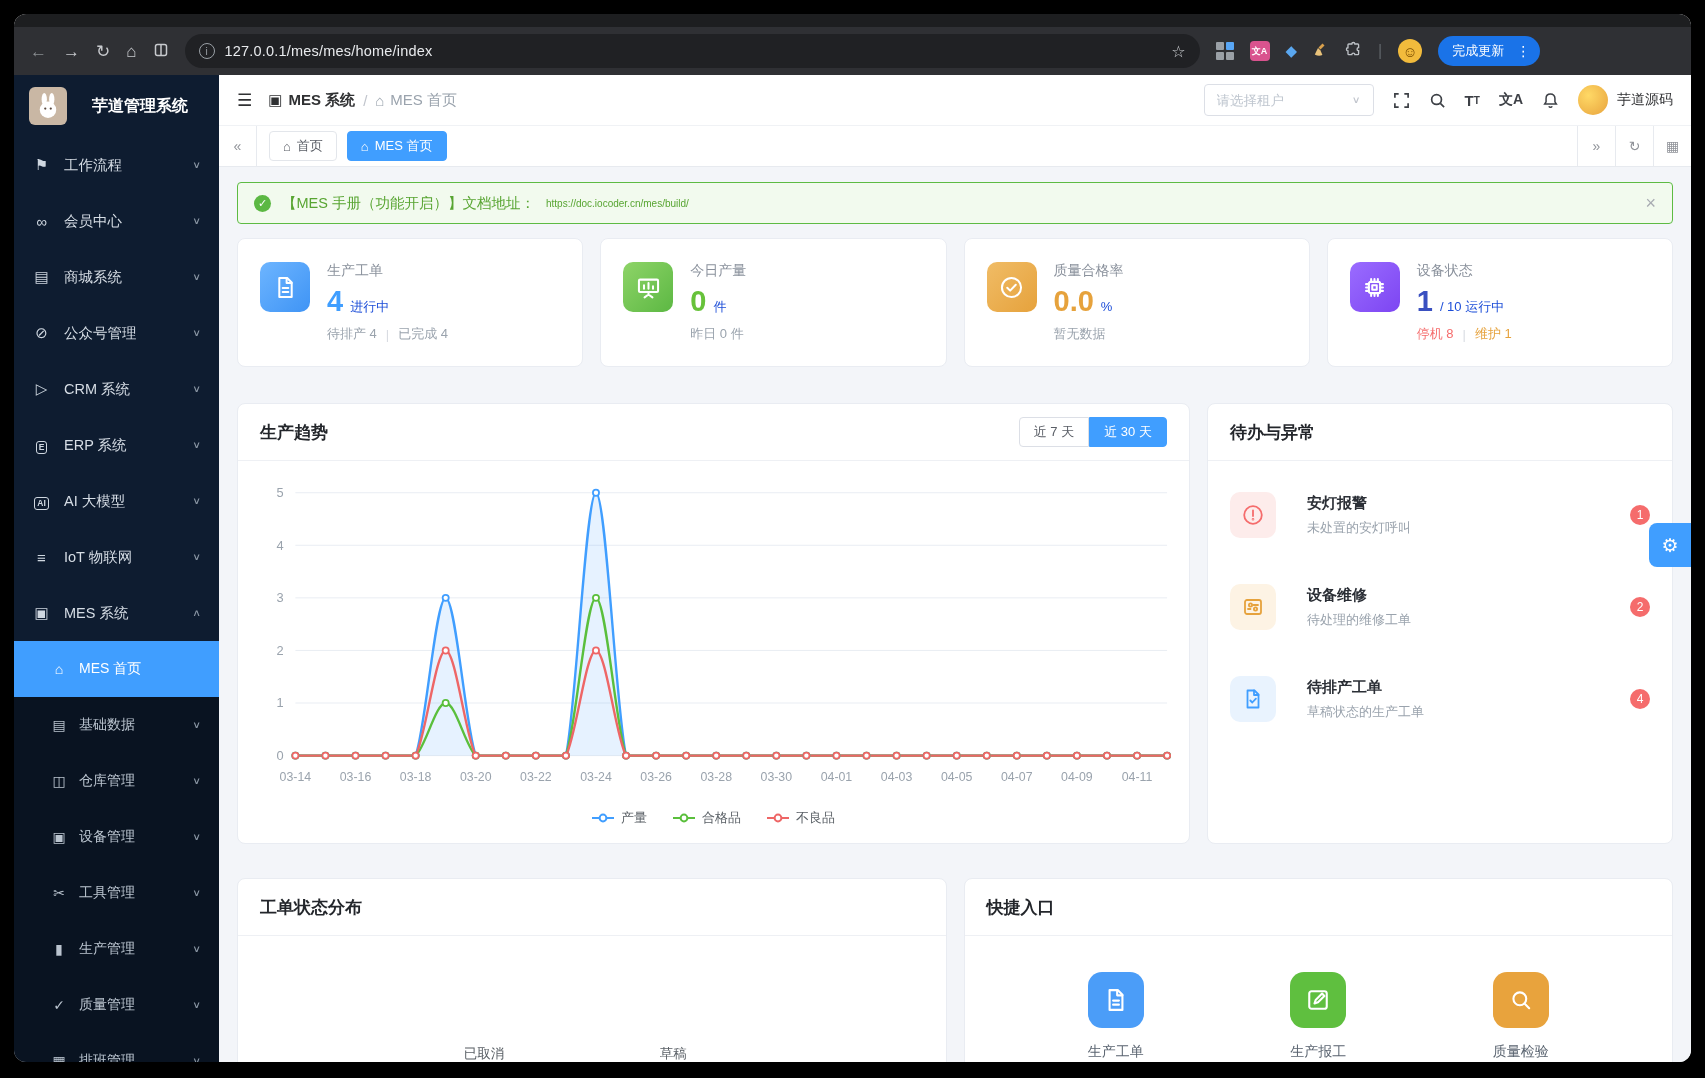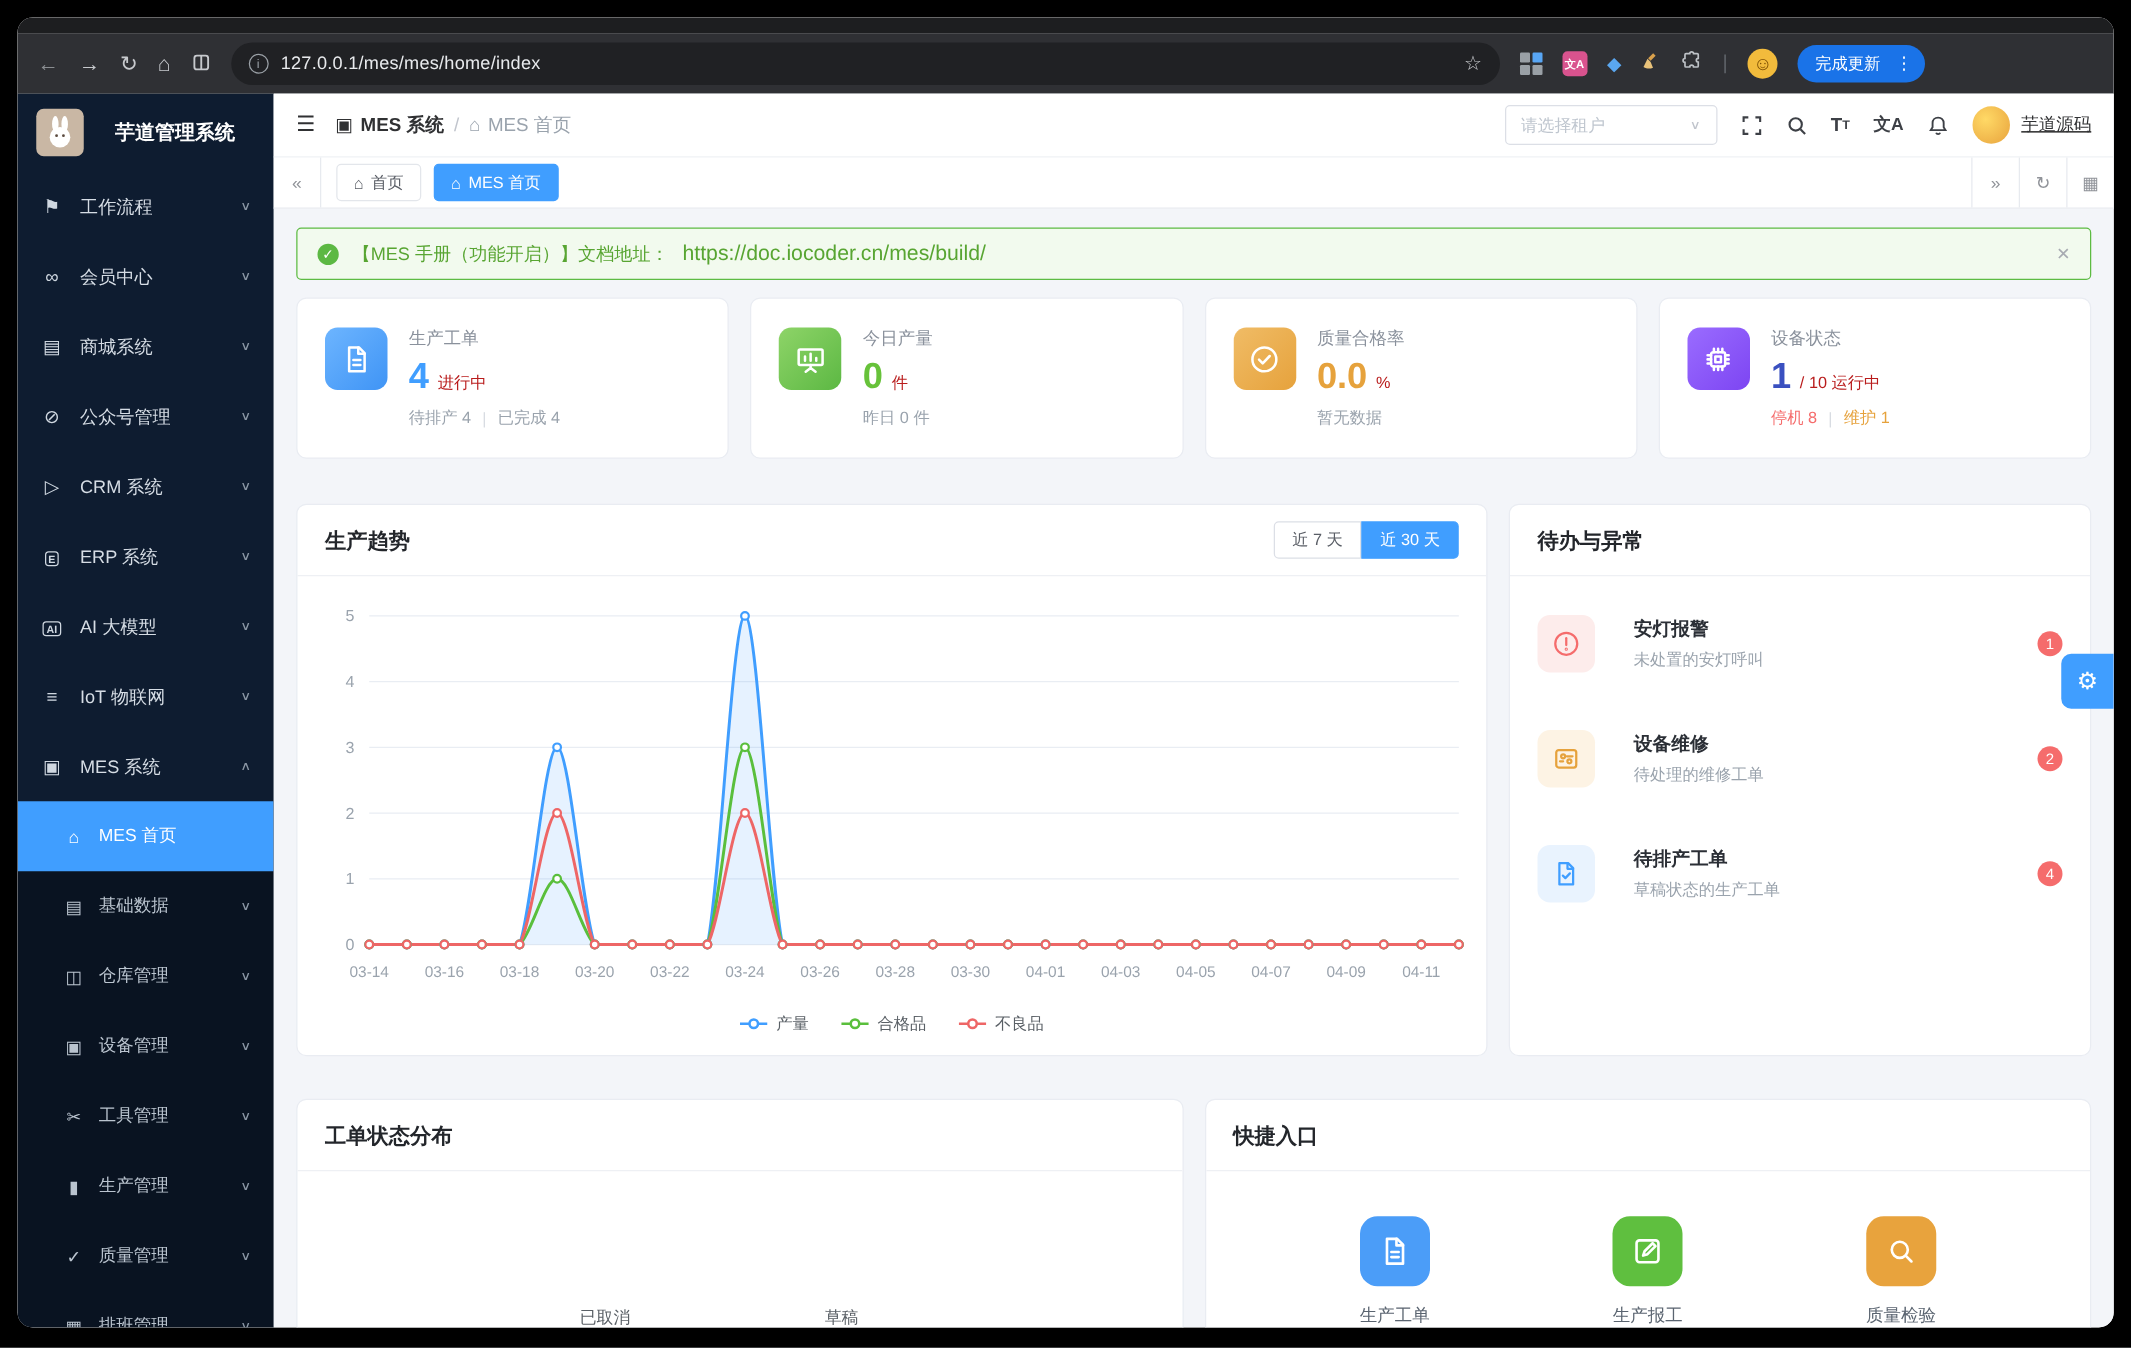--- a/index.html
+++ b/index.html
@@ -64,52 +64,52 @@
   .hd-right { margin-left:auto; display:flex; align-items:center; gap:19px; }
   .tenant { width:170px; height:32px; border:1px solid #dcdfe6; border-radius:4px; display:flex;
     align-items:center; padding:0 12px; gap:6px; background:#fff; }
   .tenant input { border:none; outline:none; flex:1; font-size:13.5px; color:#606266; min-width:0; font-family:inherit; }
   .tenant input::placeholder { color:#bfc6cf; }
   .tenant .chev { font-size:12px; color:#c0c4cc; }
   .hd-ic { color:#3d4046; font-size:15px; display:flex; align-items:center; cursor:pointer; }
   .hd-ic svg { display:block; }
   .font-ic b { font-size:15px; } .font-ic small { font-size:10px; font-weight:bold; }
   .lang-ic { font-size:14px; font-weight:600; }
-  .user { display:flex; align-items:center; gap:9px; cursor:pointer;text-decoration:underline; }
+  .user { display:flex; align-items:center; gap:9px; cursor:pointer; }
   .user-avatar { width:30px; height:30px; border-radius:50%; background:radial-gradient(circle at 35% 35%, #ffd966, #e8a33d); }
   .user-name { font-size:14px; color:#303133; }
   
   .tabbar { height:42px; background:#fff; border-top:1px solid #f0f2f5; border-bottom:1px solid #e7eaef;
     display:flex; align-items:center; flex:0 0 auto; }
   .tb-btn { width:38px; height:100%; display:flex; align-items:center; justify-content:center;
     color:#909399; font-size:14px; cursor:pointer; }
   .tb-btn.l { border-right:1px solid #e7eaef; }
   .tb-btn.r { border-left:1px solid #e7eaef; }
   .tabs { display:flex; gap:10px; padding:0 12px; align-items:center; flex:1; }
   .tab { height:30px; border:1px solid #e3e6eb; border-radius:4px; background:#fff; color:#5a5e66;
     font-size:13px; display:flex; align-items:center; gap:6px; padding:0 13px; cursor:pointer; white-space:nowrap; }
   .tab.active { background:#409eff; border-color:#409eff; color:#fff; }
   
   .content { flex:1; overflow:hidden; padding:15px 18px 0; position:relative; }
   .alert { height:42px; border:1px solid #5dbb43; background:#f2faee; border-radius:4px;
     display:flex; align-items:center; gap:11px; padding:0 16px; }
   .alert-check { width:17px; height:17px; border-radius:50%; background:#5cb843; color:#fff;
     font-size:11px; display:flex; align-items:center; justify-content:center; flex:0 0 auto; }
   .alert-text { font-size:14.5px; color:#58a532; }
-  .alert-link { font-size:17px; color:#58a532; text-decoration:none; }
+  .alert-link { font-size:10px; color:#58a532; text-decoration:none; }
   .alert-close { margin-left:auto; color:#a8abb2; font-size:18px; cursor:pointer; }
   .stats-row { display:flex; gap:17px; margin-top:14px; }
   .stat-card { flex:1; background:#fff; border:1px solid #e9ecf2; border-radius:8px; padding:23px 22px;
     display:flex; gap:17px; min-height:118px; }
   .stat-ic { width:50px; height:50px; border-radius:10px; display:flex; align-items:center;
     justify-content:center; flex:0 0 auto; }
   .stat-title { font-size:14px; color:#8a919c; margin-bottom:5px; }
   .stat-line { display:flex; align-items:baseline; gap:7px; }
   .stat-value { font-size:29px; font-weight:600; }
-  .stat-unit { font-size:13px; color:#b91c1c; }
+  .stat-unit { font-size:13px; color:#1d4ed8; }
   .stat-foot { margin-top:7px; font-size:13px; color:#9aa3ad; display:flex; gap:9px; align-items:center;justify-content:space-between; }
   .foot-div { color:#d8dce2; }
   .mid-row { display:flex; gap:17px; margin-top:36px; }
   .card { background:#fff; border:1px solid #e9ecf2; border-radius:8px; }
   .card-header { height:57px; display:flex; align-items:center; padding:0 22px; border-bottom:1px solid #eef0f4; }
   .card-title { font-size:17px; font-weight:bold; color:#23262b; }
   .trend-card { flex:963; min-width:0; }
   .todo-card { flex:470; min-width:0; }
   .seg { margin-left:auto; display:flex; }
   .seg-btn { height:30px; padding:0 14px; font-size:13px; border:1px solid #dcdfe6; background:#fff;

